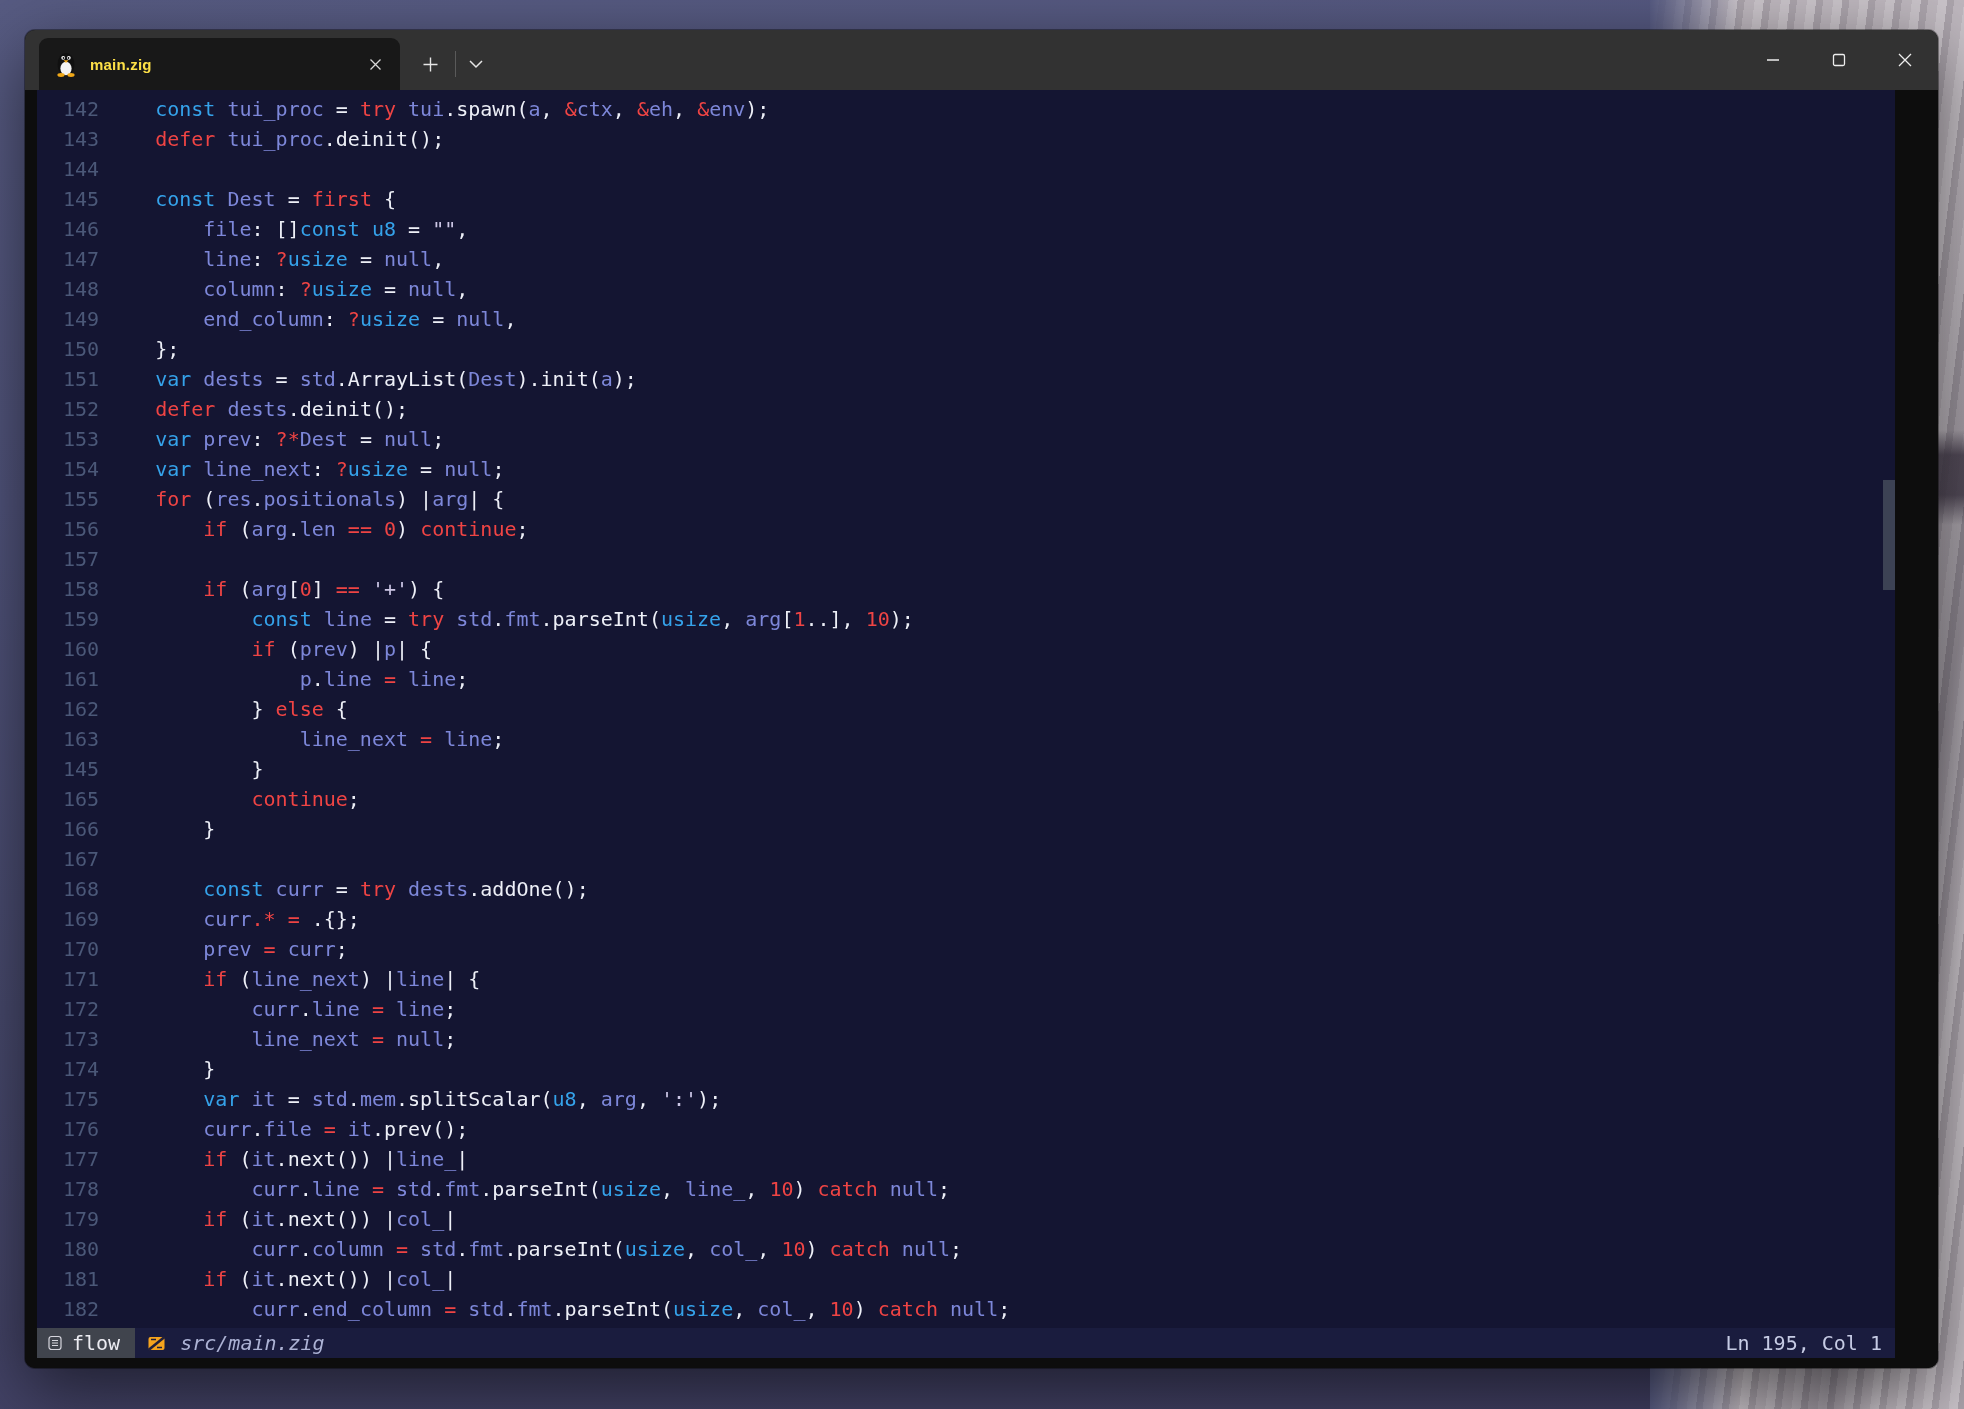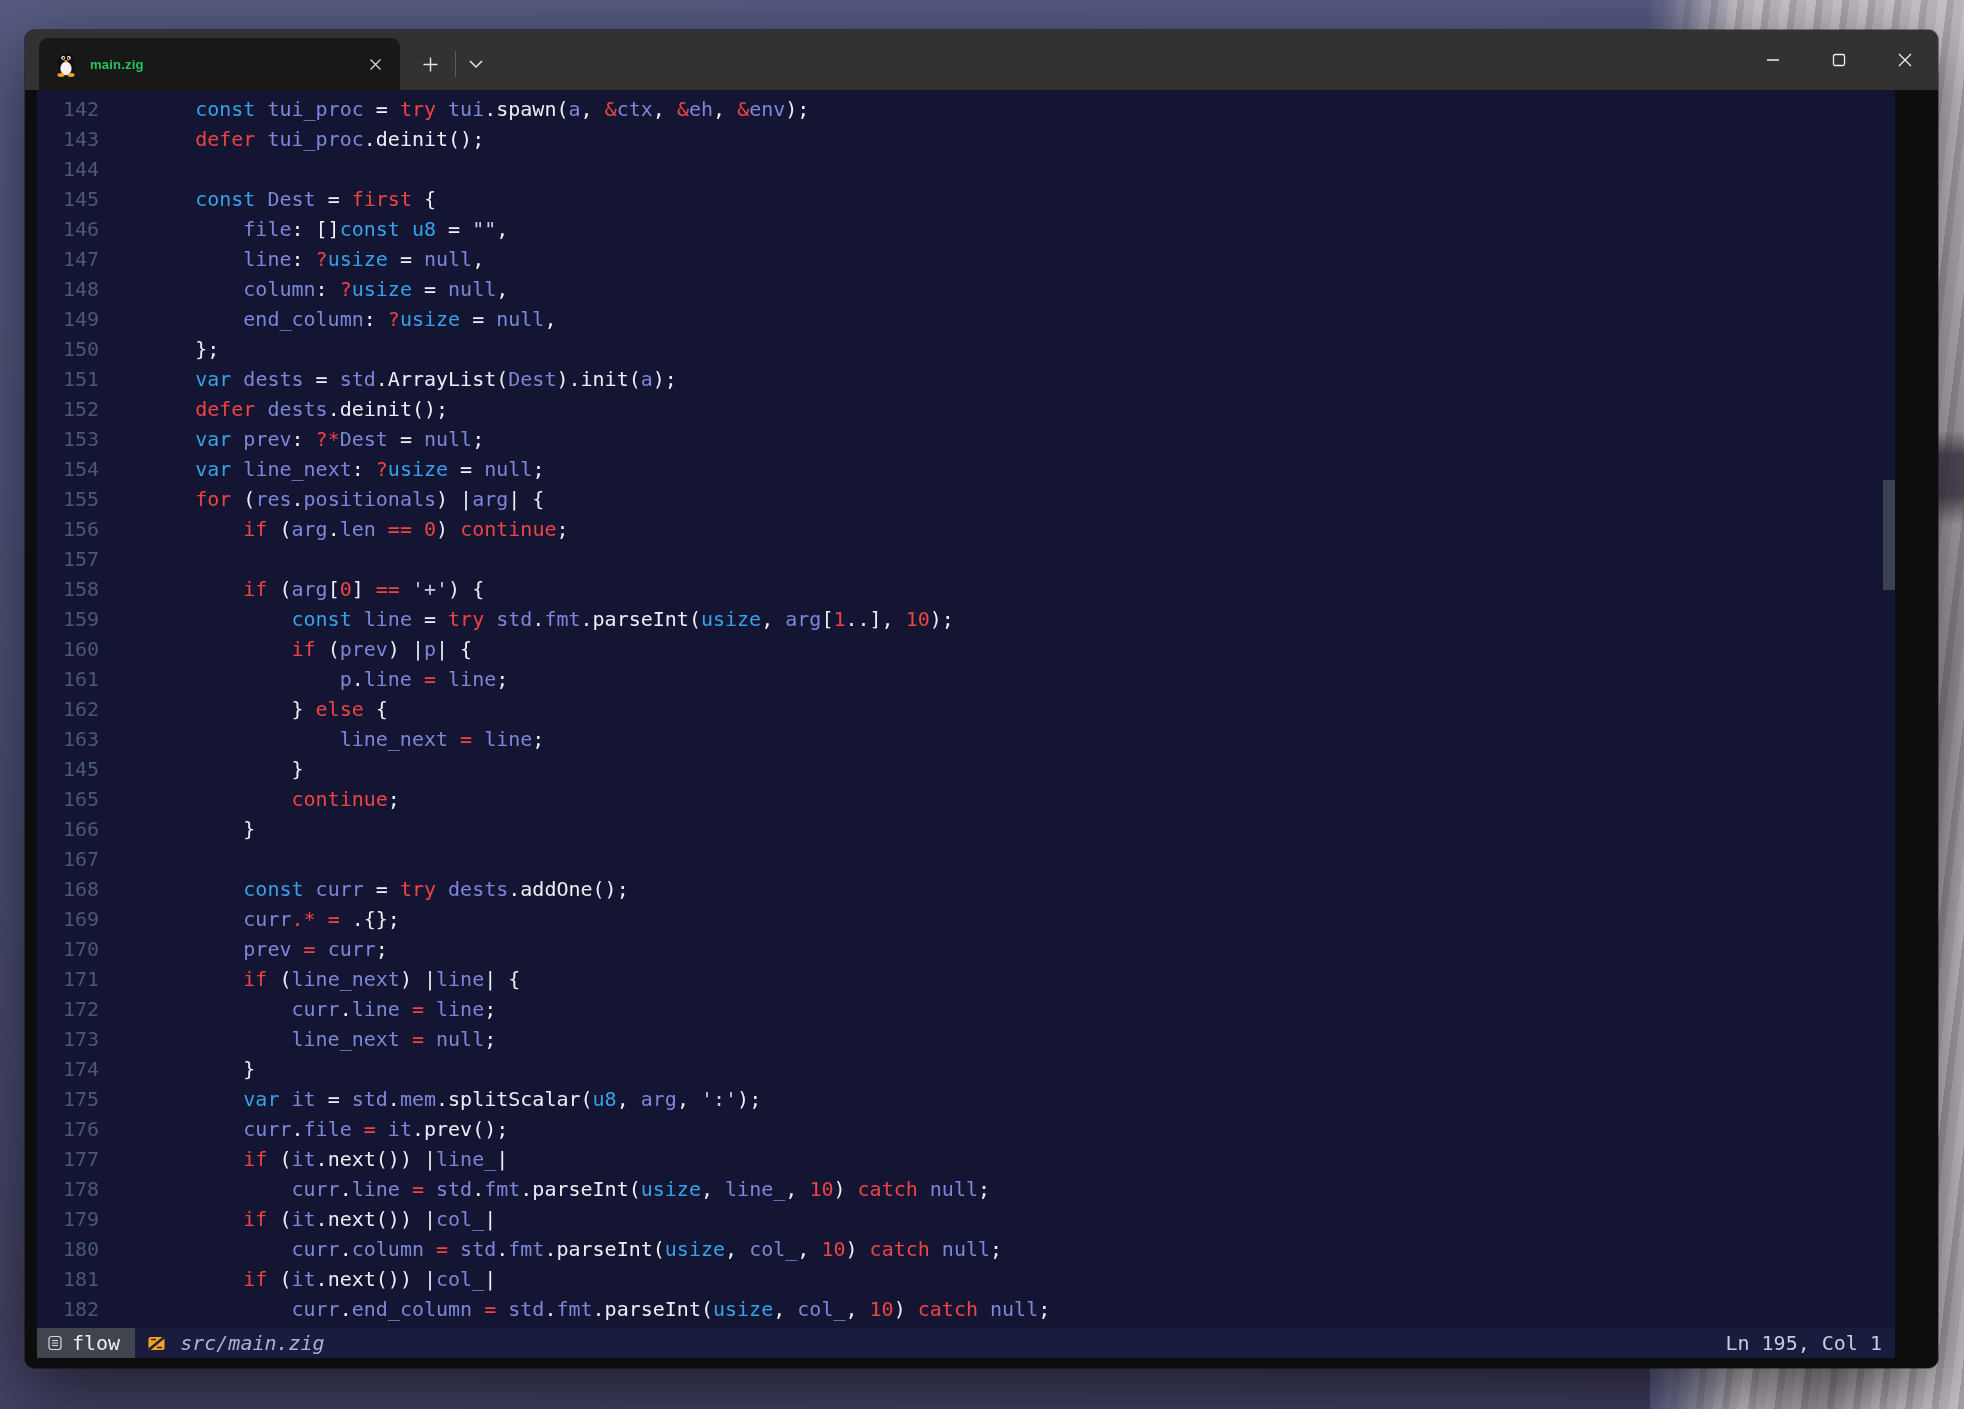--- a/index.html
+++ b/index.html
@@ -13,33 +13,33 @@
       linear-gradient(100deg, rgba(40,34,48,0) 0 60%, rgba(40,34,48,.25) 75%, rgba(40,34,48,0) 85%),
       linear-gradient(to bottom, rgba(74,65,80,0) 430px, rgba(74,65,80,.85) 455px, rgba(74,65,80,.85) 495px, rgba(74,65,80,0) 525px),
       repeating-linear-gradient(97deg,#c9c3c9 0 9px,#aaa3ab 9px 16px,#bdb6bd 16px 26px),
       #b2abb2;}
   .window{position:absolute;left:25px;top:30px;width:1913px;height:1338px;
     background:#0d0d0d;border-radius:10px;overflow:hidden;
     box-shadow:0 22px 70px rgba(0,0,0,.55), 0 0 0 1px rgba(0,0,0,.35);}
   .titlebar{position:absolute;left:0;top:0;right:0;height:60px;background:#323232;}
   .tab{position:absolute;left:14px;top:8px;width:361px;height:52px;background:#181818;
     border-radius:9px 9px 0 0;display:flex;align-items:center;padding:0 12px 0 16px;box-sizing:border-box;gap:13px;}
-  .tab-title{color:#22c55e;font-size:13px;font-weight:700;flex:1;letter-spacing:.2px;}
+  .tab-title{color:#fde047;font-size:15px;font-weight:700;flex:1;letter-spacing:.2px;}
   .iconbtn{display:flex;align-items:center;justify-content:center;cursor:default;}
   .tab-close{width:26px;height:26px;border-radius:4px;}
   .newtab{position:absolute;left:385px;top:8px;width:40px;height:52px;}
   .tab-sep{position:absolute;left:430px;top:21px;width:1px;height:26px;background:#5a5a5a;}
   .tab-chevron{position:absolute;left:431px;top:8px;width:40px;height:52px;}
   .win-controls{position:absolute;right:0;top:0;height:60px;display:flex;}
   .win-btn{width:66px;height:60px;display:flex;align-items:center;justify-content:center;}
   .term-body{position:absolute;left:0;top:60px;right:0;bottom:0;background:#0d0d0d;}
   .editor{position:absolute;left:12px;top:0;width:1858px;bottom:10px;background:#141532;overflow:hidden;}
   .code-area{position:absolute;left:0;top:0;right:0;bottom:30px;padding-top:4px;overflow:hidden;
     font-family:"DejaVu Sans Mono",monospace;font-size:20px;}
-  .code-line{height:30px;line-height:30px;white-space:pre;display:flex;gap:40px;}
+  .code-line{height:30px;line-height:30px;white-space:pre;display:flex;}
   .ln{display:inline-block;width:62px;flex:none;text-align:right;color:#4b5878;margin-right:8px;}
   .tok-w{color:#edeff7;}
   .tok-k{color:#35a2ea;}
   .tok-p{color:#ef4444;}
   .tok-i{color:#7d87d9;}
   .tok-s{color:#cdc7e6;}
   .scroll-thumb{position:absolute;right:0;top:390px;width:12px;height:110px;background:#3c4254;}
   .statusbar{position:absolute;left:0;right:0;bottom:0;height:30px;background:#1a1c3e;
     display:flex;align-items:center;font-family:"DejaVu Sans Mono",monospace;font-size:20px;}
   .mode-seg{height:30px;background:#40444d;display:flex;align-items:center;gap:9px;

